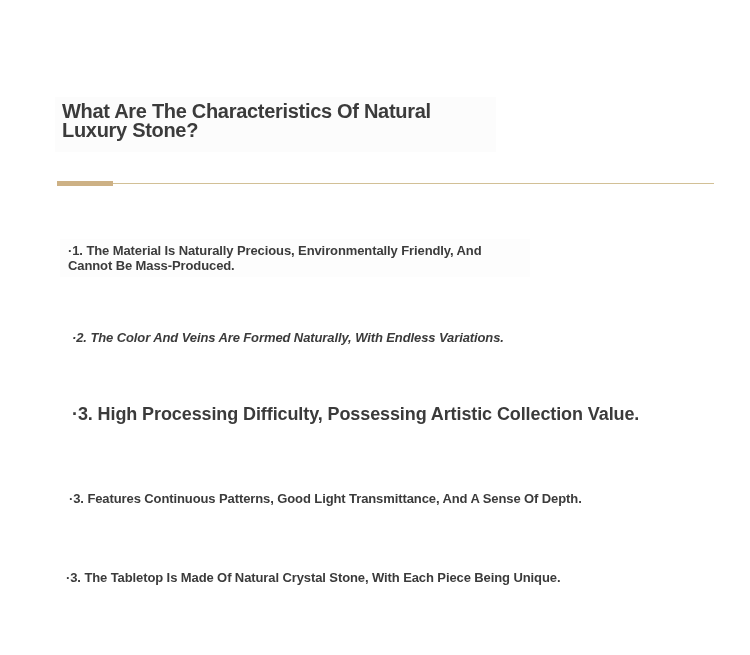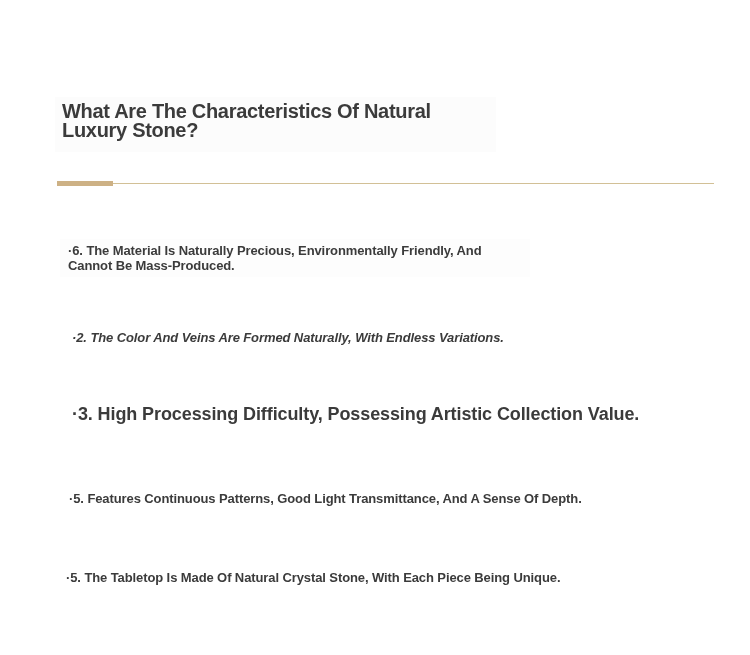--- a/index.html
+++ b/index.html
@@ -95,21 +95,21 @@
     <h1 class="page-title">What Are The Characteristics Of Natural
 Luxury Stone?</h1>
   </div>
 
   <div class="divider">
     <div class="divider-line"></div>
     <div class="divider-accent"></div>
   </div>
 
   <div class="feature-list">
-    <div class="item item-1">·6. The Material Is Naturally Precious, Environmentally Friendly, And
+    <div class="item item-1">·1. The Material Is Naturally Precious, Environmentally Friendly, And
 Cannot Be Mass-Produced.</div>
     <div class="item item-2">·2. The Color And Veins Are Formed Naturally, With Endless Variations.</div>
     <div class="item item-3">·3. High Processing Difficulty, Possessing Artistic Collection Value.</div>
-    <div class="item item-4">·5. Features Continuous Patterns, Good Light Transmittance, And A Sense Of Depth.</div>
-    <div class="item item-5">·5. The Tabletop Is Made Of Natural Crystal Stone, With Each Piece Being Unique.</div>
+    <div class="item item-4">·3. Features Continuous Patterns, Good Light Transmittance, And A Sense Of Depth.</div>
+    <div class="item item-5">·3. The Tabletop Is Made Of Natural Crystal Stone, With Each Piece Being Unique.</div>
   </div>
 
 </div>
 
 </body></html>

